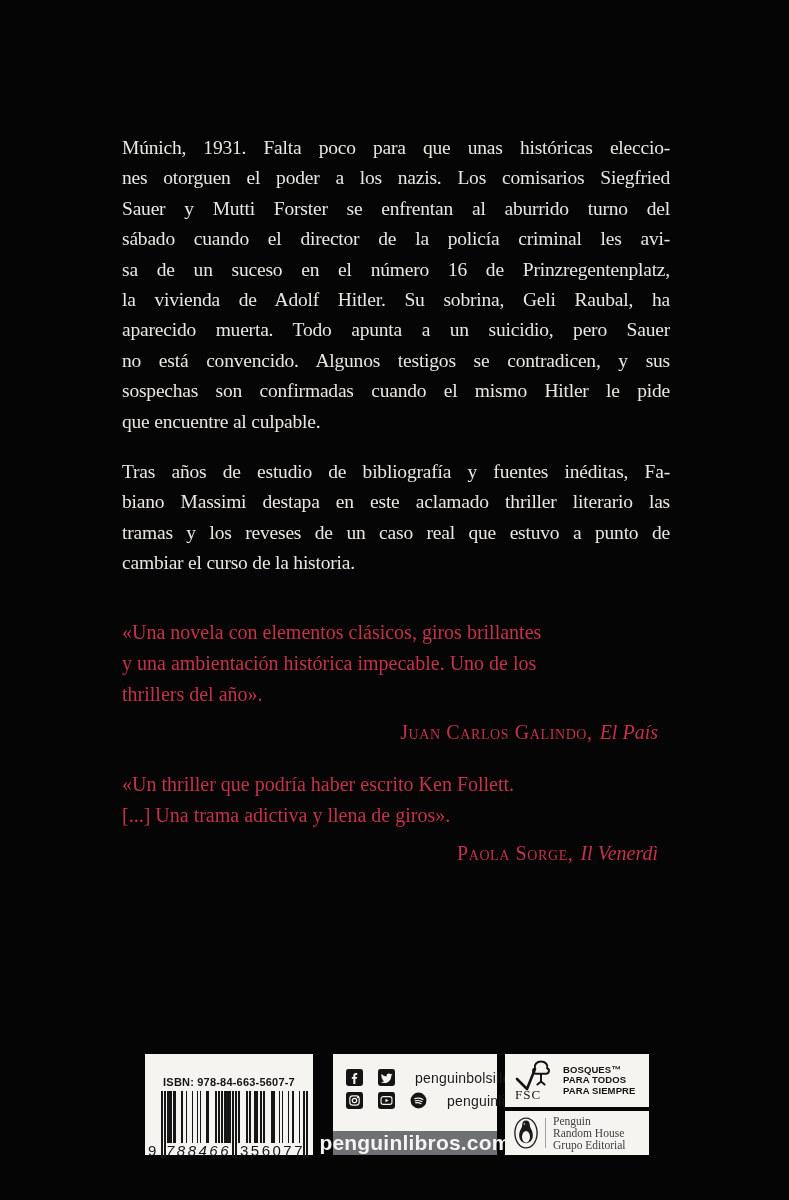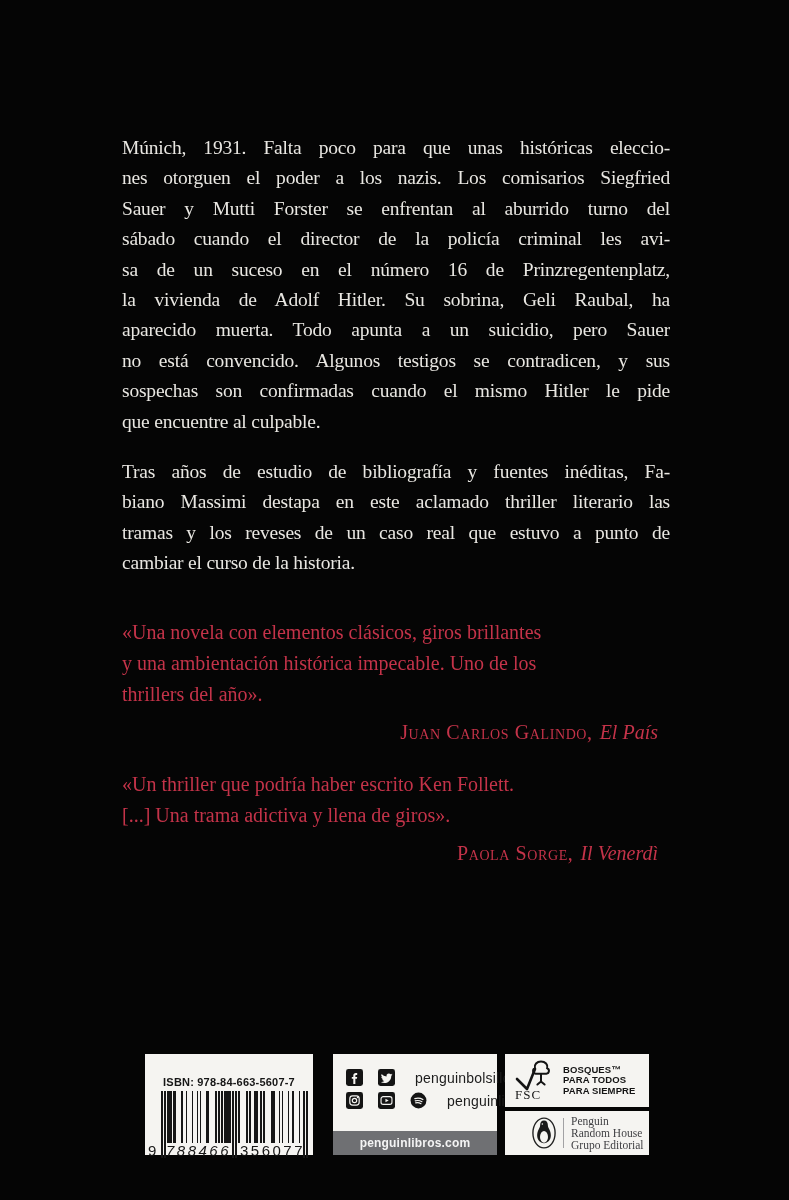--- a/index.html
+++ b/index.html
@@ -41,29 +41,29 @@
   .d-g1{position:absolute;left:5px;top:51px;width:64px;text-align:center;letter-spacing:2.5px;font-style:italic;}
   .d-g2{position:absolute;left:79px;top:51px;width:64px;text-align:center;letter-spacing:2.5px;}
 
   .box-social{left:333px;top:1054px;width:164px;height:101px;}
   .social-rows{padding:15px 0 0 13px;display:flex;flex-direction:column;gap:6px;}
   .social-row{display:flex;align-items:center;gap:15px;}
   .social-row .icon{width:17px;height:17px;display:inline-block;flex:none;}
   .icon svg{display:block;width:100%;height:100%;}
   .handle{font-family:"Liberation Sans",sans-serif;font-size:14px;color:#1c1c1c;margin-left:5px;letter-spacing:0.2px;}
   .web-strip{position:absolute;left:0;bottom:0;width:100%;height:24px;background:var(--web-strip-gray);display:flex;align-items:center;justify-content:center;}
-  .web-strip span{font-family:"Liberation Sans",sans-serif;font-weight:bold;font-size:12px;color:#f4f4f4;letter-spacing:0.2px;}
+  .web-strip span{font-family:"Liberation Sans",sans-serif;font-weight:bold;font-size:21px;color:#f4f4f4;letter-spacing:0.2px;}
 
   .box-fsc{left:505px;top:1054px;width:144px;height:53px;display:flex;align-items:center;padding-left:9px;gap:7px;}
   .fsc-mark{position:relative;width:42px;height:44px;flex:none;}
   .fsc-mark svg{display:block;}
   .fsc-acronym{position:absolute;left:1px;bottom:0;font-family:"Liberation Serif",serif;font-size:13px;letter-spacing:1px;color:var(--ink);}
   .fsc-lines{font-family:"Liberation Sans",sans-serif;font-weight:bold;font-size:9.5px;line-height:10.5px;color:#141414;letter-spacing:0.1px;}
 
-  .box-prh{left:505px;top:1111px;width:144px;height:44px;display:flex;align-items:center;padding-left:26px;}
+  .box-prh{left:505px;top:1111px;width:144px;height:44px;display:flex;align-items:center;padding-left:8px;}
   .prh-divider{width:1px;height:30px;background:#a2a2a4;margin:0 7px 0 6px;flex:none;}
   .prh-lines{font-family:"Liberation Serif",serif;font-size:11.5px;line-height:12.3px;color:#414144;}
 </style>
 </head>
 <body>
 
 <div class="cover">
 
   <div class="textblock p1">
     <div class="jline">Múnich, 1931. Falta poco para que unas históricas eleccio-</div>

